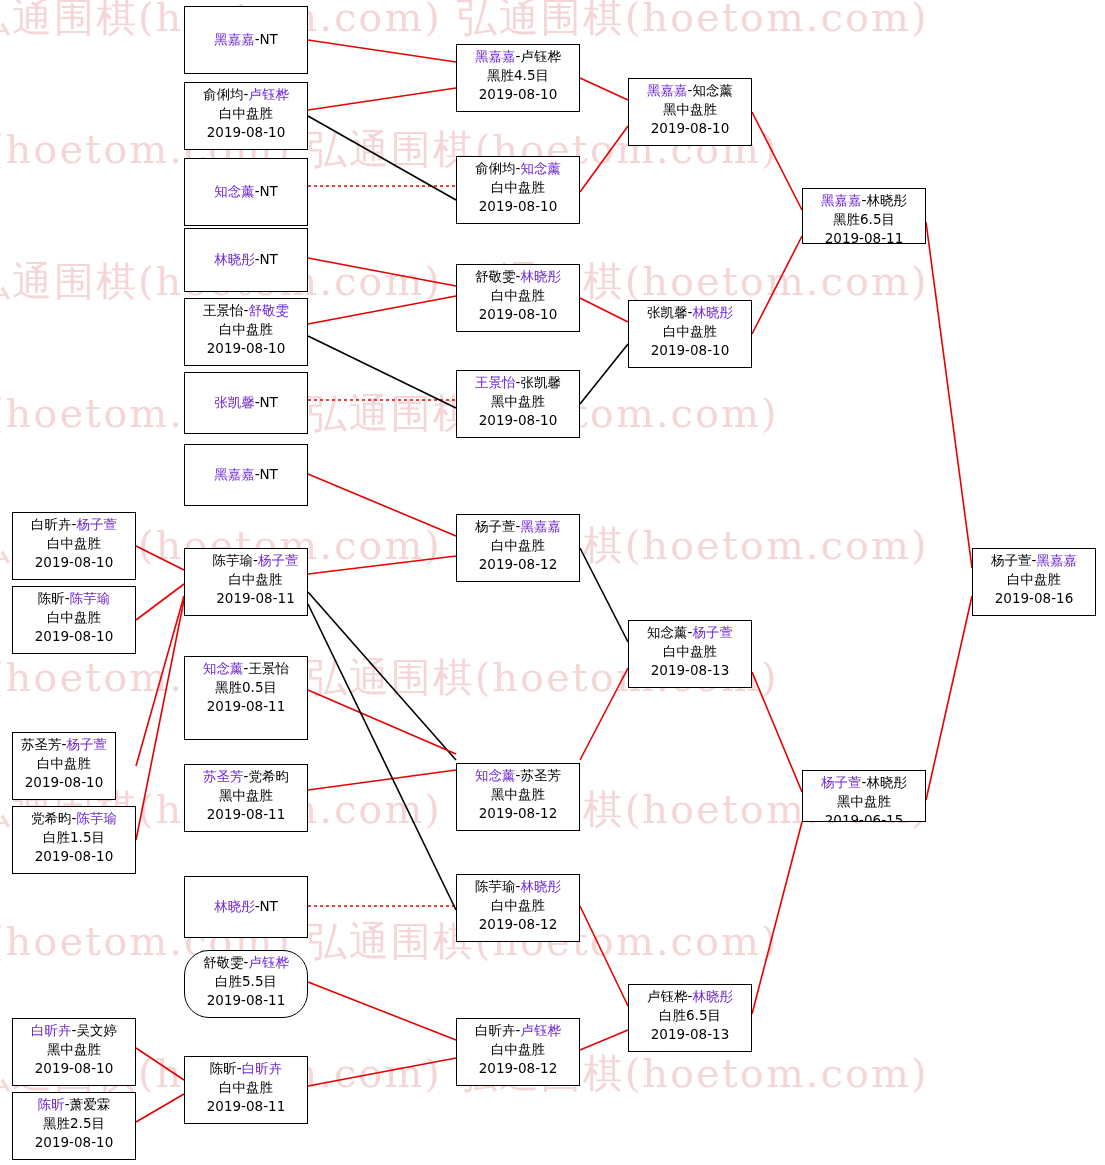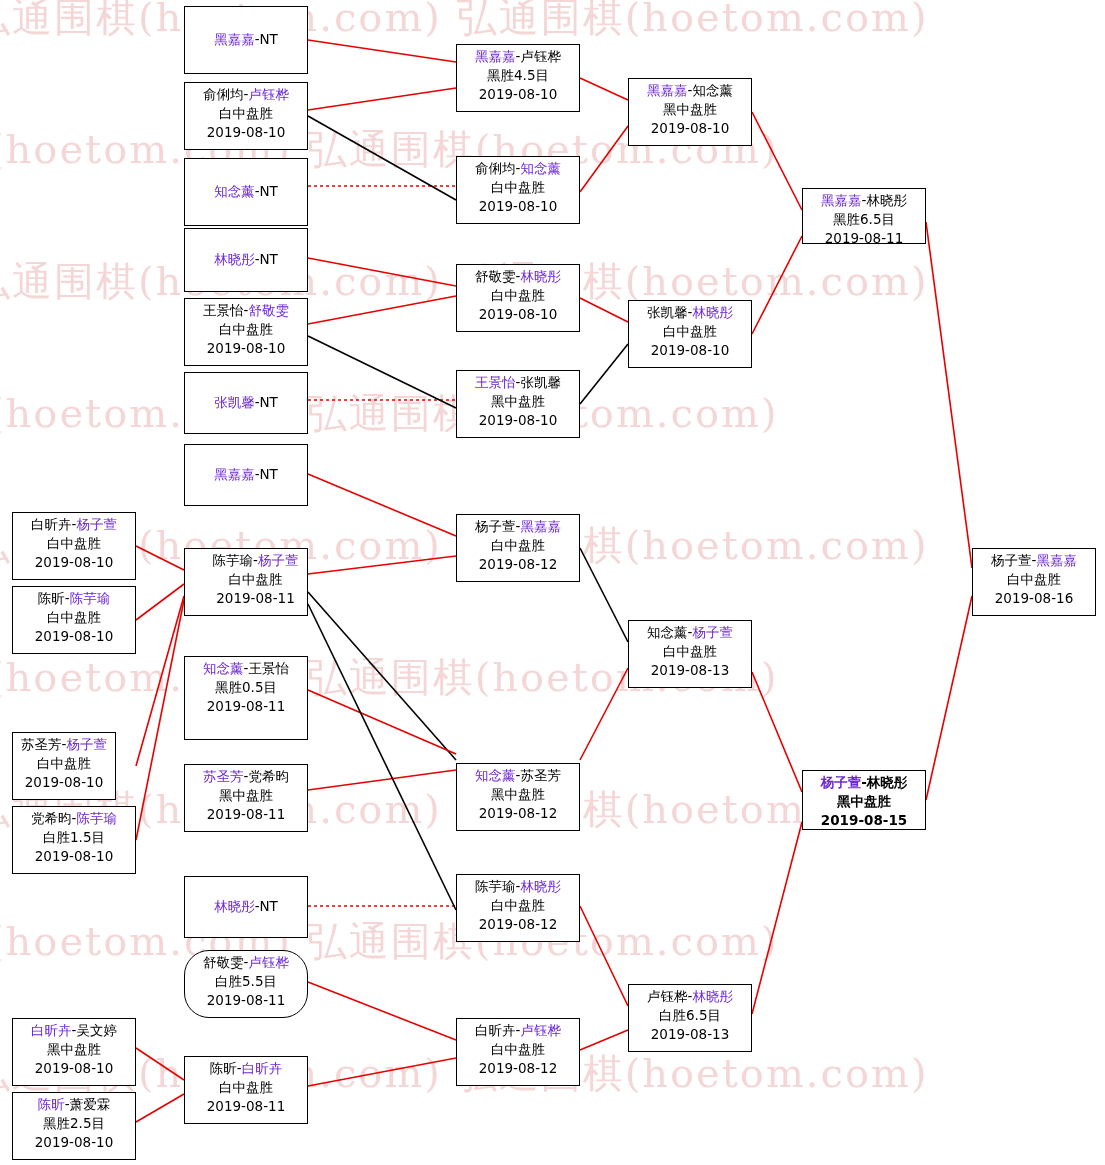--- a/index.html
+++ b/index.html
@@ -236,23 +236,23 @@
     <div class="node" style="left: 628px; top: 620px; width: 124px; height: 68px;">
       <span class="ln"><span class="blk">知念薰</span><span class="blk">-</span><span class="red">杨子萱</span></span>
       <span class="ln blk">白中盘胜</span>
       <span class="ln blk">2019-08-13</span>
     </div>
     <div class="node" style="left: 628px; top: 984px; width: 124px; height: 68px;">
       <span class="ln"><span class="blk">卢钰桦</span><span class="blk">-</span><span class="red">林晓彤</span></span>
       <span class="ln blk">白胜6.5目</span>
       <span class="ln blk">2019-08-13</span>
     </div>
-    <div class="node" style="left: 802px; top: 770px; width: 124px; height: 60px; font-weight: bold;">
+    <div class="node" style="left: 802px; top: 770px; width: 124px; height: 52px;">
       <span class="ln"><span class="red">杨子萱</span><span class="blk">-</span><span class="blk">林晓彤</span></span>
       <span class="ln blk">黑中盘胜</span>
-      <span class="ln blk">2019-08-15</span>
+      <span class="ln blk">2019-06-15</span>
     </div>
     <div class="node" style="left: 972px; top: 548px; width: 124px; height: 68px;">
       <span class="ln"><span class="blk">杨子萱</span><span class="blk">-</span><span class="red">黑嘉嘉</span></span>
       <span class="ln blk">白中盘胜</span>
       <span class="ln blk">2019-08-16</span>
     </div>
   </div>
 
 </body></html>

